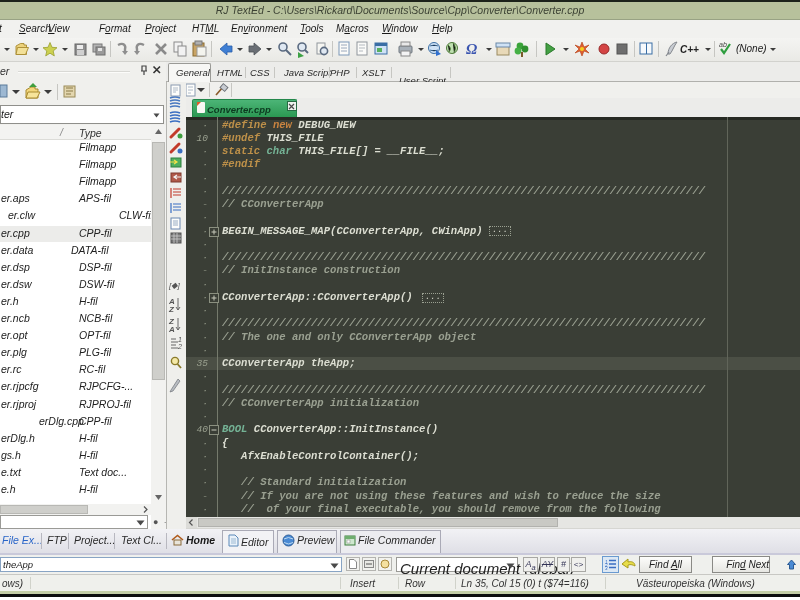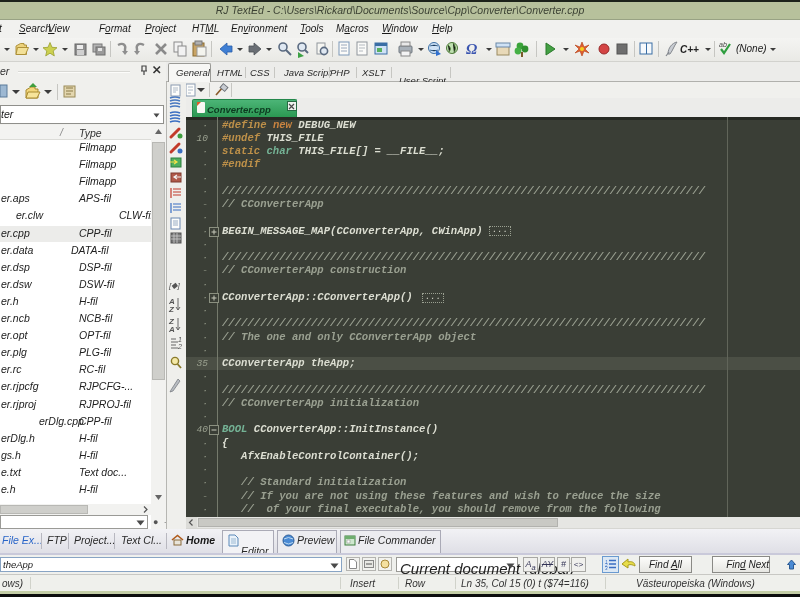--- a/index.html
+++ b/index.html
@@ -199,21 +199,21 @@
 <span class="tx" style="left:60px;top:64px;color:#888;">/</span>
 <span class="tx" style="left:79px;top:65px;color:#333;">Type</span>
 
 <div class="a" style="left:0;top:78px;width:151px;height:425px;background:#fff;"></div>
 <div id="filelist" style="position:absolute;left:0;top:78px;width:151px;height:425px;">
 <span class="tx" style="left:79px;top:1.0px;">Filmapp</span>
 <span class="tx" style="left:79px;top:18.1px;">Filmapp</span>
 <span class="tx" style="left:79px;top:35.2px;">Filmapp</span>
 <span class="tx" style="left:1px;top:52.3px;">er.aps</span>
 <span class="tx" style="left:79px;top:52.3px;">APS-fil</span>
-<span class="tx" style="left:16px;top:69.4px;">er.clw</span>
+<span class="tx" style="left:8px;top:69.4px;">er.clw</span>
 <span class="tx" style="left:79px;top:69.4px;margin-left:40px;">CLW-fil</span>
 <div class="a" style="left:0;top:85.5px;width:151px;height:16px;background:#ececea;"></div>
 <span class="tx" style="left:1px;top:86.5px;">er.cpp</span>
 <span class="tx" style="left:79px;top:86.5px;">CPP-fil</span>
 <span class="tx" style="left:1px;top:103.6px;">er.data</span>
 <span class="tx" style="left:71px;top:103.6px;">DATA-fil</span>
 <span class="tx" style="left:1px;top:120.7px;">er.dsp</span>
 <span class="tx" style="left:79px;top:120.7px;">DSP-fil</span>
 <span class="tx" style="left:1px;top:137.8px;">er.dsw</span>
 <span class="tx" style="left:79px;top:137.8px;">DSW-fil</span>
@@ -369,21 +369,21 @@
 <span class="cp">#undef</span> THIS_FILE
 <span class="cp">static</span> <span class="cy">char</span> THIS_FILE[] = __FILE__;
 <span class="cp">#endif</span>
  
 <span class="cc">////////////////////////////////////////////////////////////////////////////</span>
 <span class="cc">// CConverterApp</span>
  
 BEGIN_MESSAGE_MAP(CConverterApp, CWinApp)
  
 <span class="cc">////////////////////////////////////////////////////////////////////////////</span>
-<span class="cc">// CConverterApp construction</span>
+<span class="cc">// InitInstance construction</span>
  
 CConverterApp::CConverterApp()
  
 <span class="cc">////////////////////////////////////////////////////////////////////////////</span>
 <span class="cc">// The one and only CConverterApp object</span>
  
 CConverterApp theApp;
  
 <span class="cc">////////////////////////////////////////////////////////////////////////////</span>
 <span class="cc">// CConverterApp initialization</span>
@@ -434,21 +434,21 @@
 <svg class="a" style="left:171px;top:5px;" width="13" height="12">
         <path d="M1 6 L6.5 1.5 L12 6" stroke="#b05a1a" stroke-width="1.6" fill="none"></path>
         <rect x="3" y="6" width="7" height="5" fill="#e8e4da" stroke="#8a6a3a"></rect>
       </svg>
 <span class="tx" style="left:186px;top:5px;font-weight:bold;color:#1a1a1a;">Home</span>
 <div class="a" style="left:222px;top:1px;width:52px;height:23px;background:#f2f2f5;border:1px solid #aaaab6;border-bottom:none;box-sizing:border-box;"></div>
 <svg class="a" style="left:228px;top:5px;" width="11" height="13">
         <path d="M1 1 H7 L10 4 V12 H1 Z" fill="#eaf2fa" stroke="#5a88b8"></path>
         <path d="M3 5 H8 M3 7 H8 M3 9 H8" stroke="#88aac8" stroke-width="0.8"></path>
       </svg>
-<span class="tx" style="left:241px;top:16px;">Editor</span>
+<span class="tx" style="left:241px;top:7px;">Editor</span>
 <div class="a" style="left:277px;top:1px;width:60px;height:23px;background:#ececf0;border:1px solid #aaaab6;border-bottom:none;box-sizing:border-box;"></div>
 <svg class="a" style="left:282px;top:5px;" width="13" height="13">
         <circle cx="6.5" cy="6.5" r="5.5" fill="#4a8ad4" stroke="#2a5a94"></circle>
         <path d="M2 5 Q6.5 2 11 5 M2 8.5 Q6.5 11.5 11 8.5" stroke="#bcd8f0" stroke-width="1" fill="none"></path>
       </svg>
 <span class="tx" style="left:297px;top:5px;">Preview</span>
 <div class="a" style="left:340px;top:1px;width:101px;height:23px;background:#ececf0;border:1px solid #aaaab6;border-bottom:none;box-sizing:border-box;"></div>
 <svg class="a" style="left:344px;top:5px;" width="12" height="12">
         <rect x="1" y="2" width="10" height="9" fill="#cfe8cf" stroke="#3f7e3f"></rect>
         <rect x="1" y="2" width="10" height="3" fill="#6fae6f"></rect>

